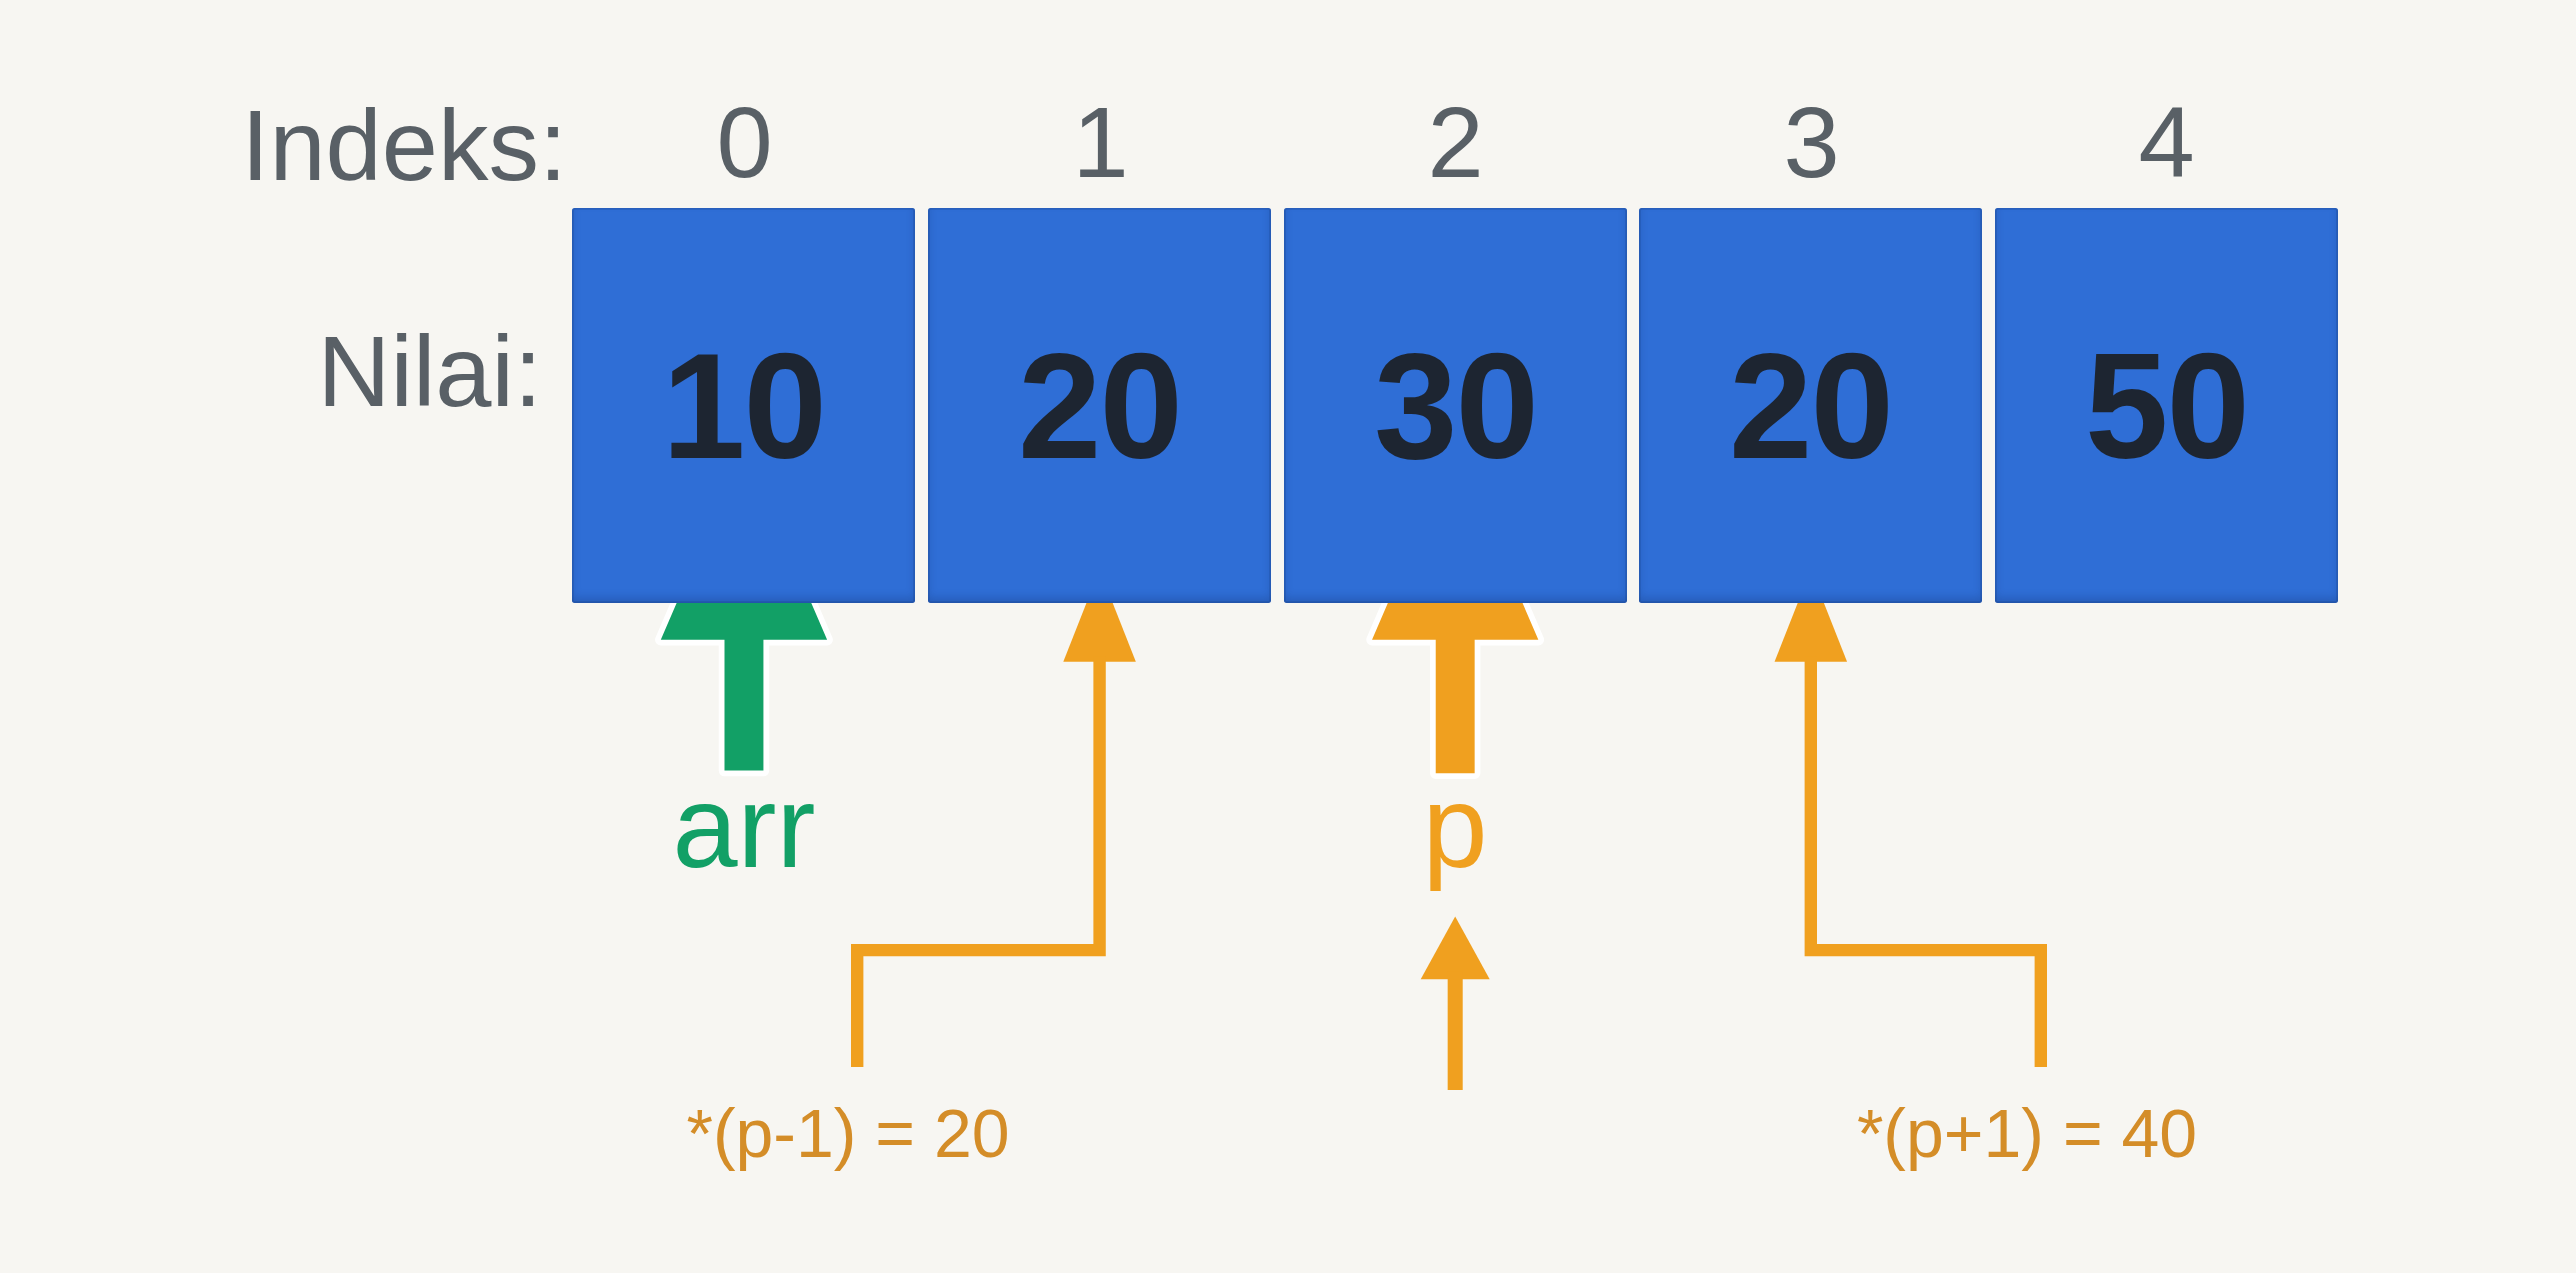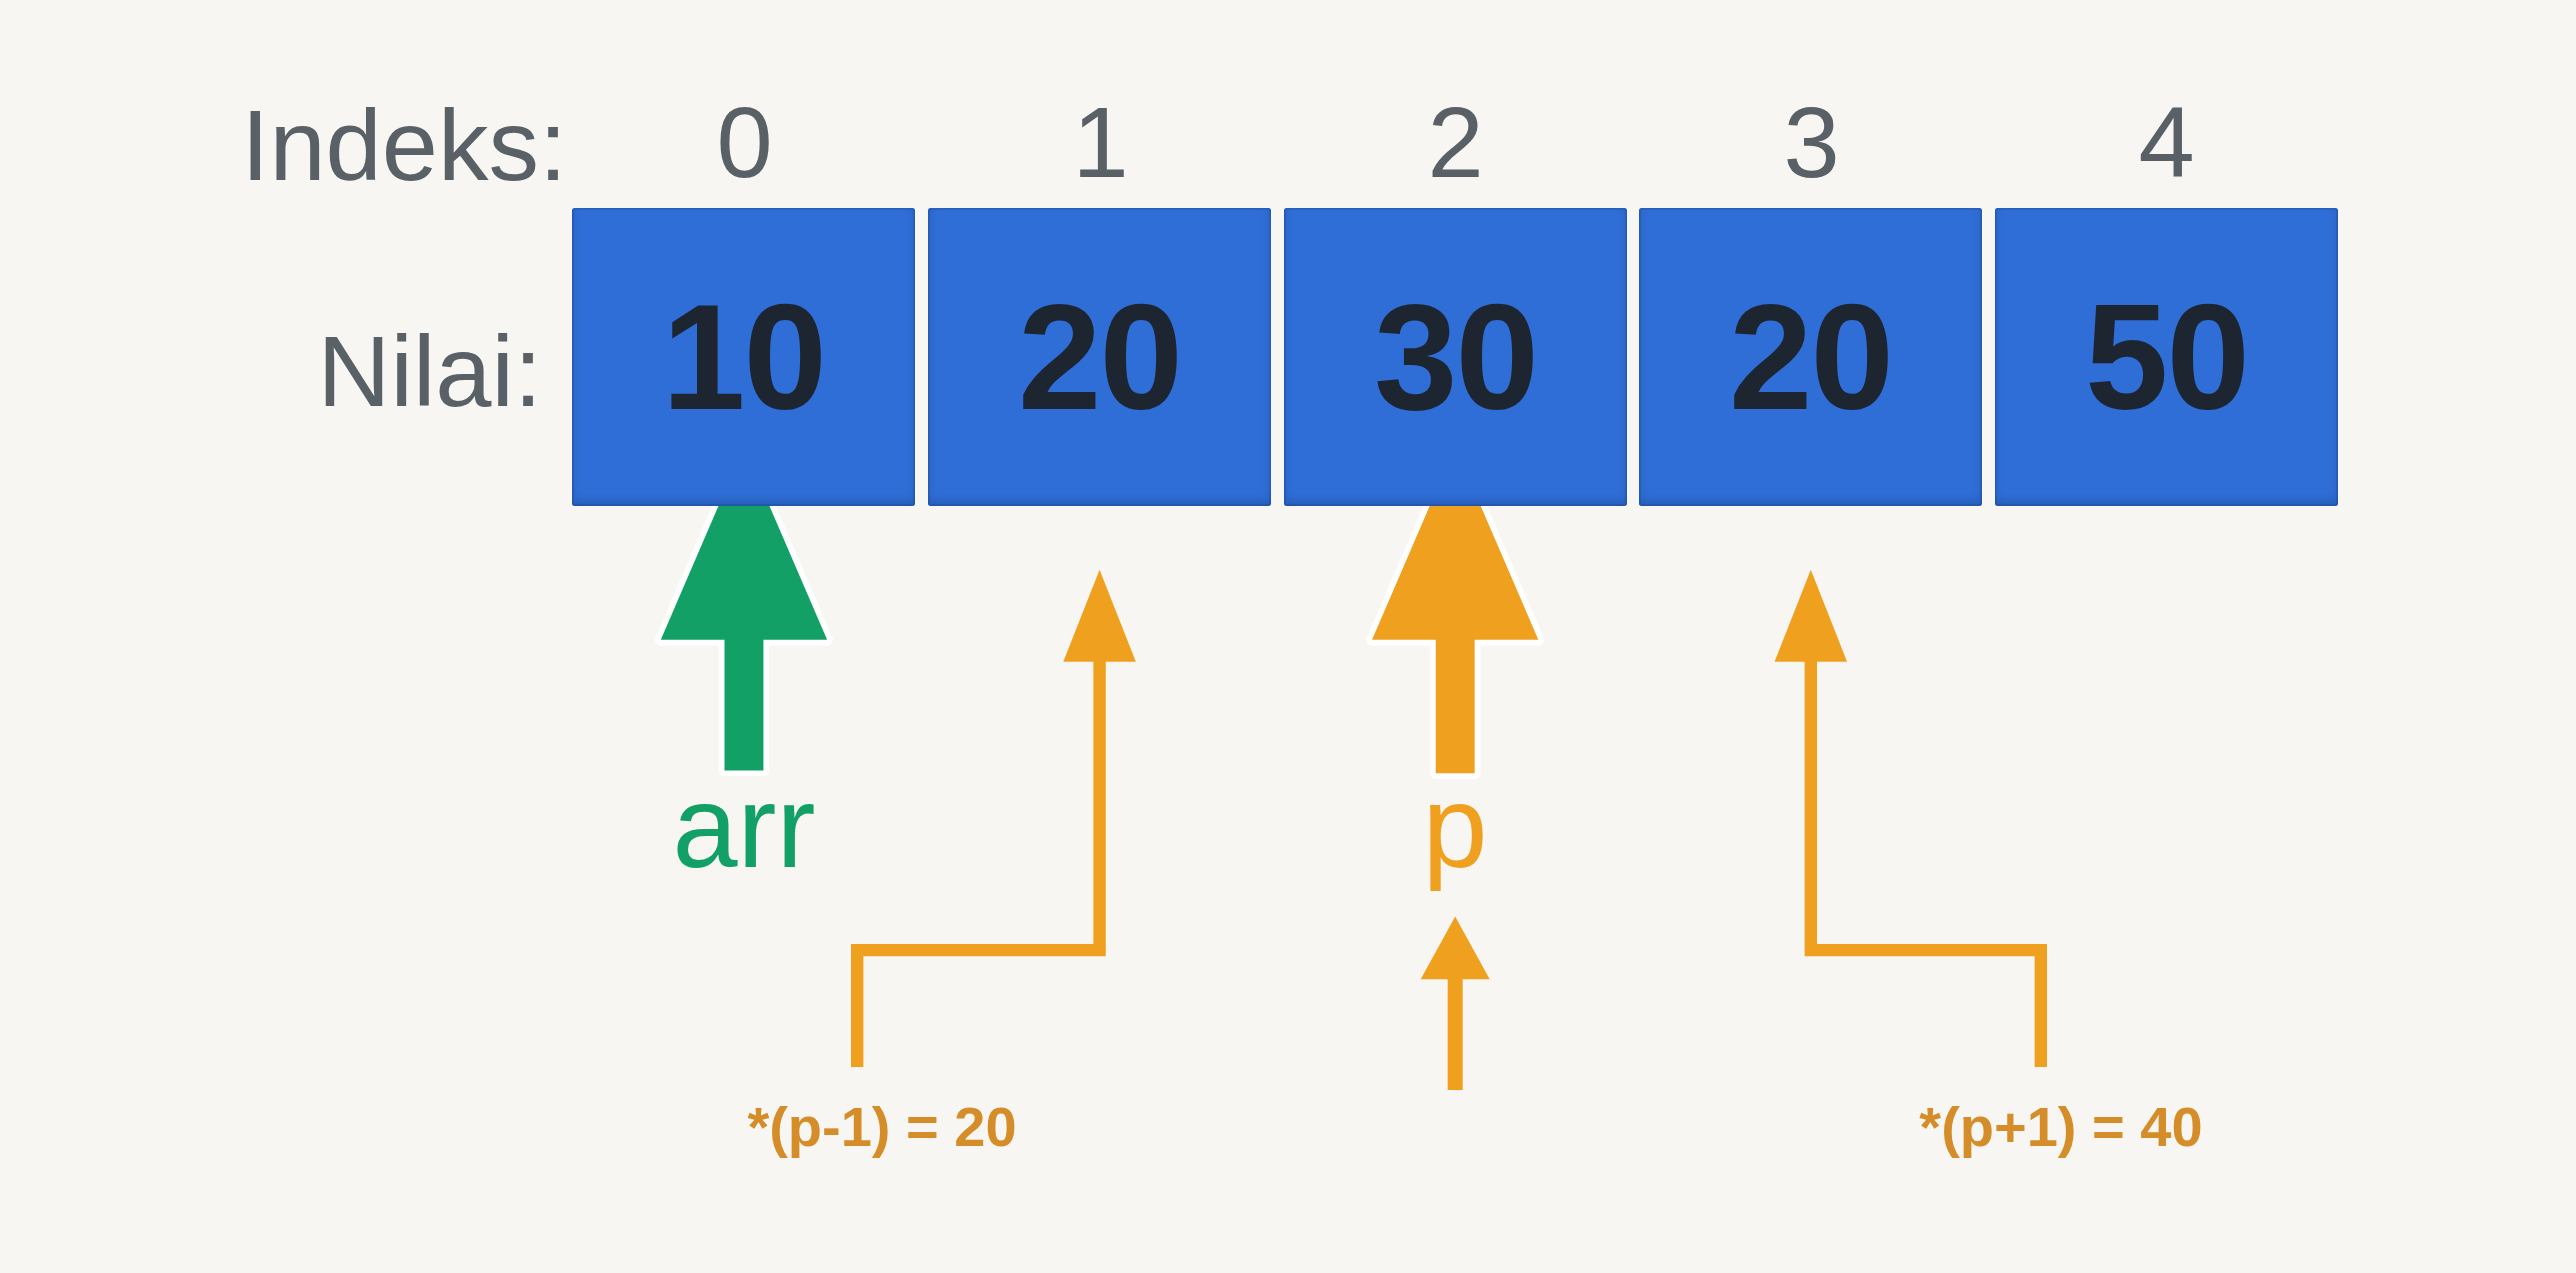--- a/index.html
+++ b/index.html
@@ -24,21 +24,21 @@
     font-size:101px;line-height:1;text-align:right;white-space:nowrap;
   }
   .indeks-label{left:212px;width:355px;top:95px;}
   .nilai-label{left:212px;width:330px;top:321px;}
   .idx{
     position:absolute;top:92px;width:177px;margin-left:-88px;
     text-align:center;color:var(--row-label-text);
     font-size:101px;line-height:1;
   }
   .cell{
-    position:absolute;top:208px;width:343px;height:298px;
+    position:absolute;top:208px;width:343px;height:395px;
     background:var(--cell-fill);border-radius:2.7px;
     box-shadow:inset 0 0 0 1.8px rgba(18,42,96,.18), inset 0 -5.3px 8.8px rgba(10,30,80,.22);
     display:flex;align-items:center;justify-content:center;
   }
   .cell-value{
     color:var(--cell-value-text);font-size:150px;font-weight:700;
     line-height:1;letter-spacing:-1.8px;
   }
   .arrow-green{fill:var(--pointer-green);stroke:var(--arrow-outline);stroke-width:13;stroke-linejoin:round;paint-order:stroke;}
   .arrow-orange-big{fill:var(--pointer-orange);stroke:var(--arrow-outline);stroke-width:13;stroke-linejoin:round;paint-order:stroke;}
@@ -46,22 +46,22 @@
   .line-orange{fill:none;stroke:var(--pointer-orange);stroke-width:14;stroke-linejoin:miter;}
   .line-orange-small{fill:none;stroke:var(--pointer-orange);stroke-width:17;}
   .ptr-label{
     position:absolute;top:768px;transform:translateX(-50%);
     font-size:117px;font-weight:400;line-height:1;white-space:nowrap;
   }
   .ptr-label.arr{left:744px;color:var(--pointer-green);}
   .ptr-label.p{left:1455px;color:var(--pointer-orange);}
   .annotation{
     position:absolute;top:1099px;transform:translateX(-50%);
-    color:var(--annotation-orange);font-size:56px;font-weight:700;
-    line-height:1;white-space:nowrap;margin-left:34px;
+    color:var(--annotation-orange);font-size:68px;font-weight:400;
+    line-height:1;white-space:nowrap;
   }
   .ann-1{left:848px;}
   .ann-2{left:1435px;}
   .ann-3{left:2027px;}
 </style>
 </head>
 <body>
 
 <div class="stage">
 

